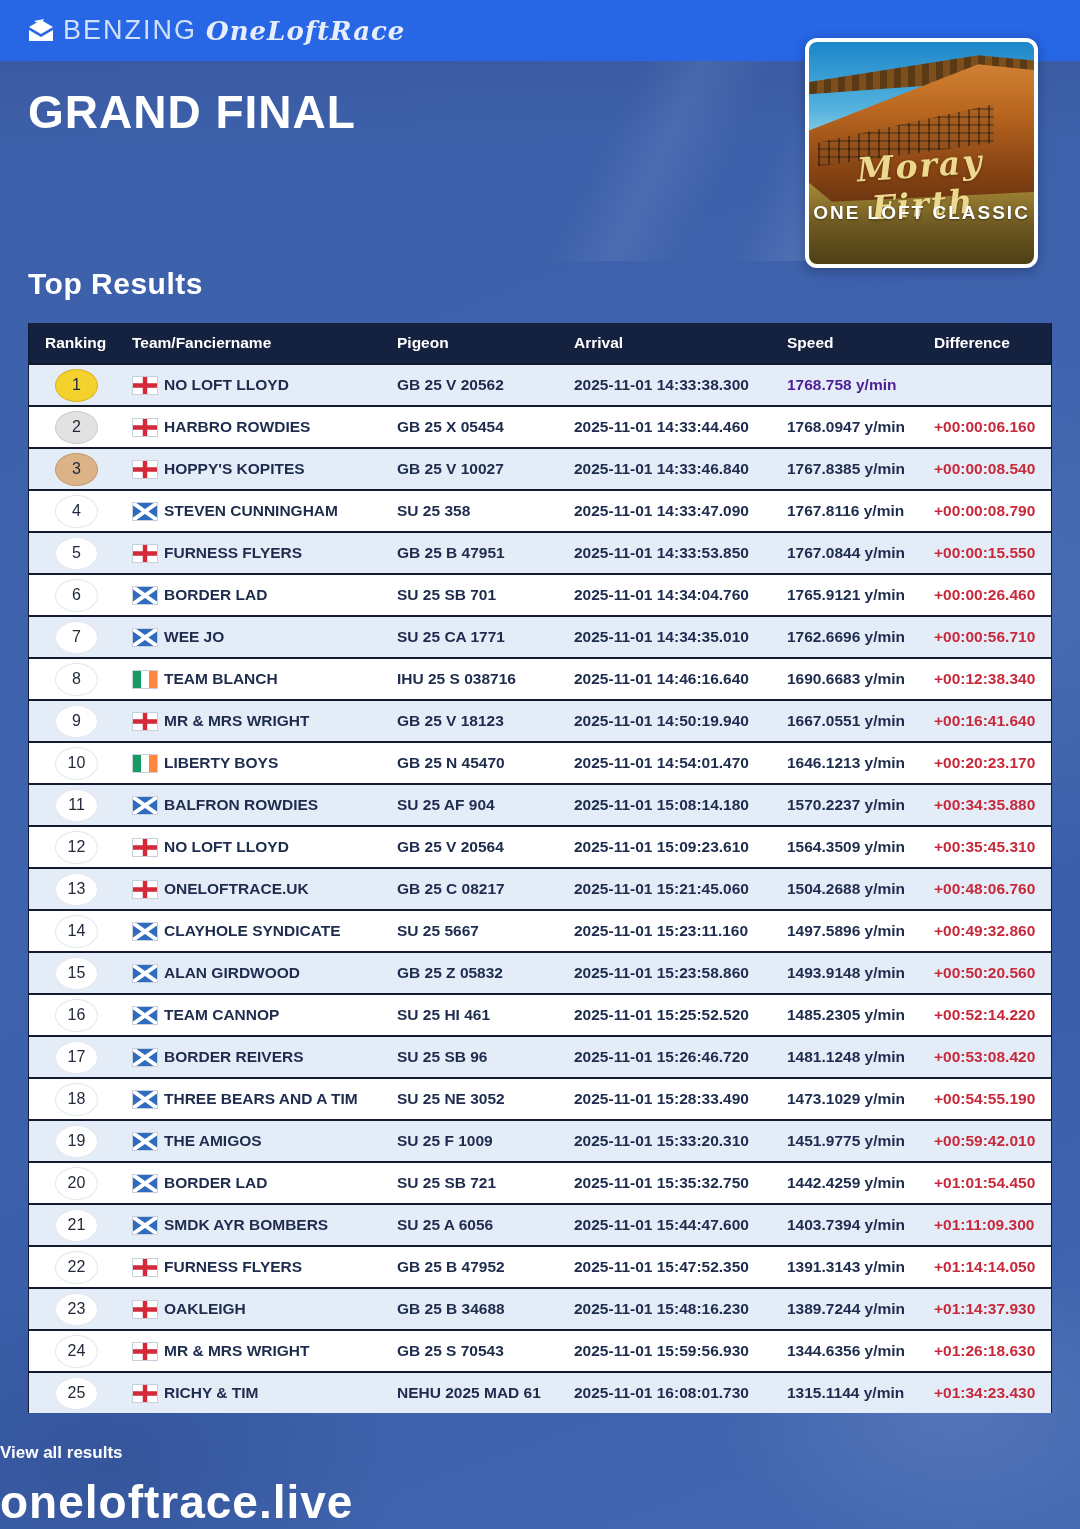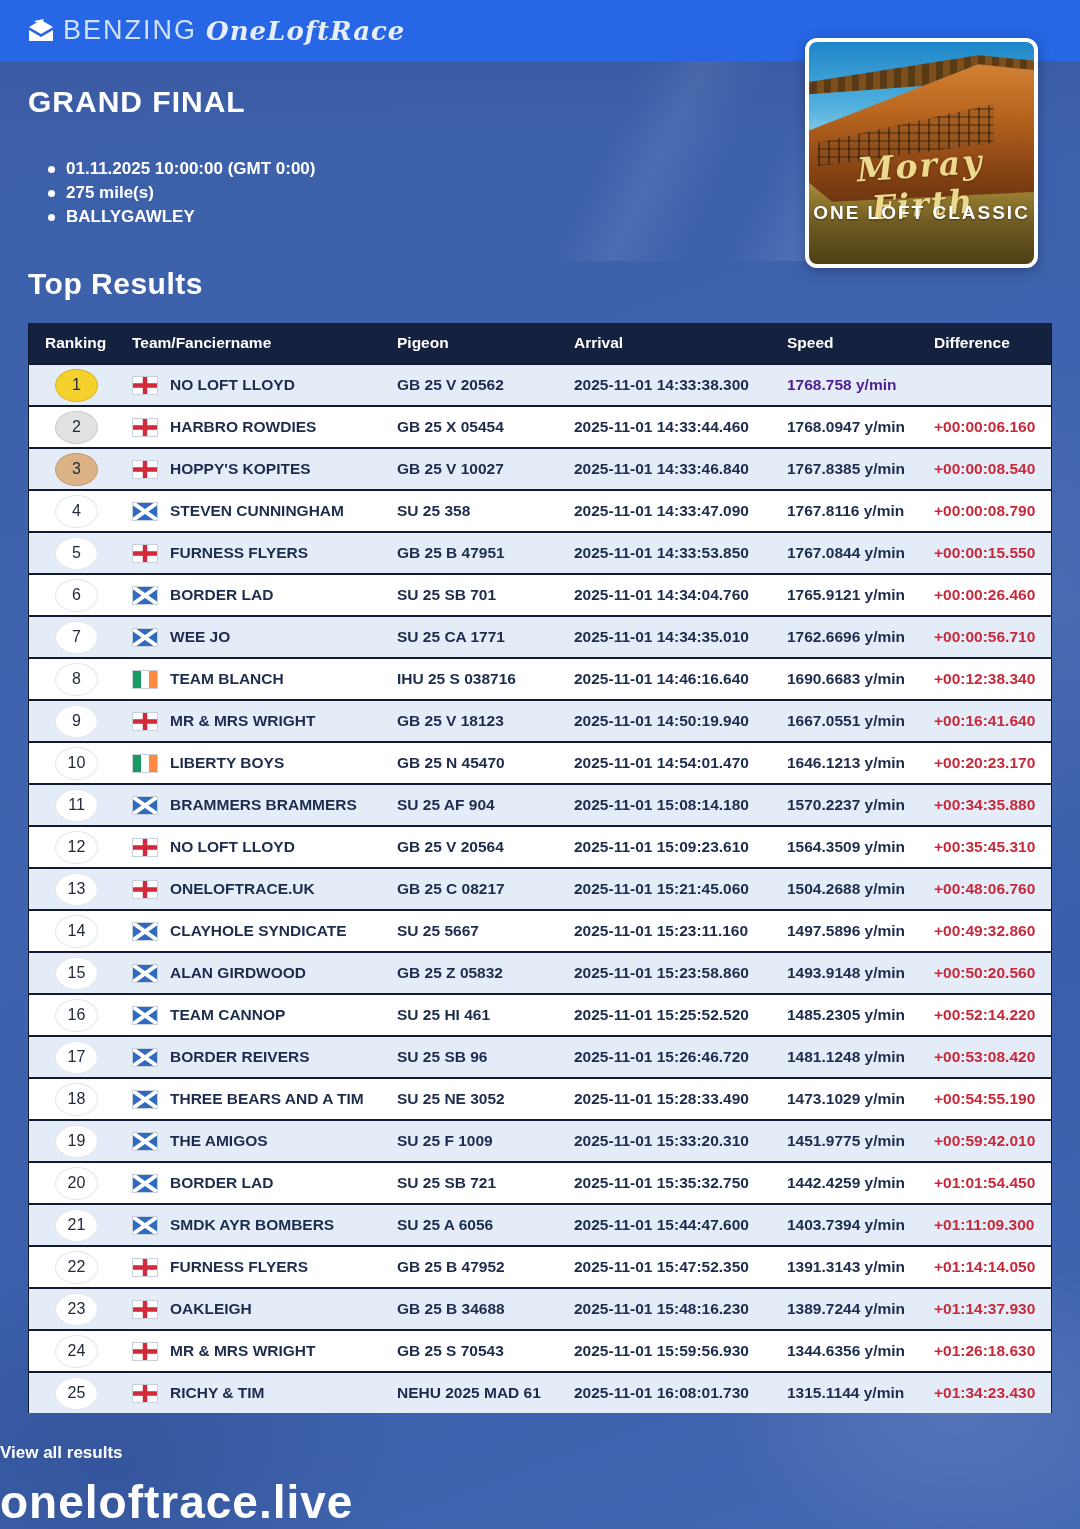--- a/index.html
+++ b/index.html
@@ -33,21 +33,21 @@
   }
   
   .hero { position:relative; height:200px; z-index:2;
     background:
       linear-gradient(115deg, rgba(255,255,255,0) 55%, rgba(255,255,255,0.07) 60%, rgba(255,255,255,0) 66%),
       linear-gradient(115deg, rgba(255,255,255,0) 70%, rgba(255,255,255,0.09) 76%, rgba(255,255,255,0) 84%),
       linear-gradient(180deg, rgba(30,50,100,0.10), rgba(30,50,100,0) 40%);
   }
   .hero-title {
     position:absolute; left:28px; top:24px;
-    color:#ffffff; font-size:30px; font-weight:800; letter-spacing:1px;
+    color:#ffffff; font-size:46px; font-weight:800; letter-spacing:1px;
   }
   .hero-bullets { position:absolute; left:48px; top:96px; list-style:none; }
   .hero-bullets li {
     position:relative; color:#ffffff; font-size:17px; font-weight:700;
     line-height:24px; padding-left:18px;
   }
   .hero-bullets li::before {
     content:""; position:absolute; left:0; top:9px; width:7px; height:7px;
     border-radius:50%; background:#ffffff;
   }
@@ -112,21 +112,21 @@
   .cell-rank { display:flex; justify-content:center; padding-left:0; }
   .rank-badge {
     width:43px; height:33px; border-radius:50%;
     display:flex; align-items:center; justify-content:center;
     font-size:16px; font-weight:400; color:#222a3a;
     background:#ffffff; border:1px solid #e3e6ee;
   }
   .medal-gold   { background:#f4d12c; border-color:#d9b422; }
   .medal-silver { background:#e2e2e2; border-color:#cbcbcb; }
   .medal-bronze { background:#dcb287; border-color:#c69a6c; }
-  .cell-team { display:flex; align-items:center; gap:12px; }
+  .cell-team { display:flex; align-items:center; gap:6px; }
   .flag {
     flex:0 0 auto; width:26px; height:19px; display:inline-flex;
     border:1px solid #c9cfdb; background:#fff;
   }
   .flag svg { display:block; width:100%; height:100%; }
   .speed-best { color:#4c1d95; }
   .cell-diff { color:#c8293a; }
   
   .footer { position:relative; z-index:2; text-align:left; }
   .view-all {
@@ -152,25 +152,20 @@
           <path d="M6 2 L16 0 L13 6 Z" fill="#ffffff"></path>
         </svg>
       </span>
       <span class="brand-benzing">BENZING</span>
       <span class="brand-script">OneLoftRace</span>
     </div>
   </div>
 
   <div class="hero">
     <div class="hero-title">GRAND FINAL</div>
-    <ul class="hero-bullets">
-      <li>01.11.2025 10:00:00 (GMT 0:00)</li>
-      <li>275 mile(s)</li>
-      <li>BALLYGAWLEY</li>
-    </ul>
   </div>
 
   <div class="loft-card">
     <div class="loft-roof"></div>
     <div class="loft-building"></div>
     <div class="loft-mesh"></div>
     <div class="loft-script">Moray Firth</div>
     <div class="loft-caption">ONE LOFT CLASSIC</div>
   </div>
 
@@ -399,21 +394,21 @@
         <span>11</span>
       </span>
     </div>
     <div class="cell cell-team">
       <span class="flag">
                 <svg viewBox="0 0 26 18" preserveAspectRatio="none">
                   <rect width="26" height="18" fill="#2f6bbf"></rect>
                   <path d="M0,0 26,18 M26,0 0,18" stroke="#ffffff" stroke-width="4.2"></path>
                 </svg>
               </span>
-      <span>BRAMMERS BRAMMERS</span>
+      <span>BALFRON ROWDIES</span>
     </div>
     <div class="cell">SU 25 AF 904</div>
     <div class="cell">2025-11-01 15:08:14.180</div>
     <div class="cell">1570.2237 y/min</div>
     <div class="cell cell-diff">+00:34:35.880</div>
   </div>
           <div class="result-row">
     <div class="cell cell-rank">
       <span class="rank-badge medal-none">
         <span>12</span>

